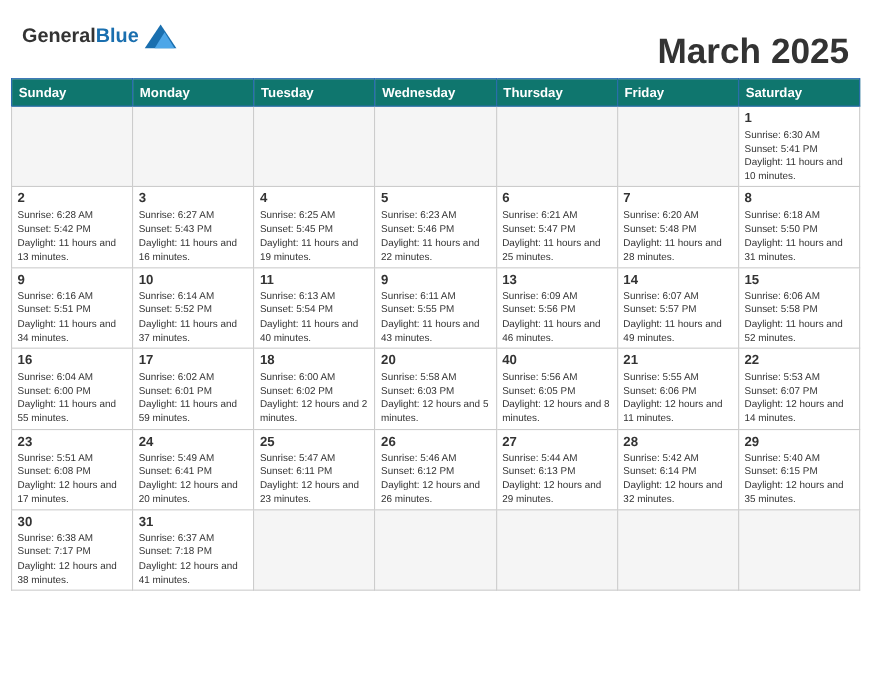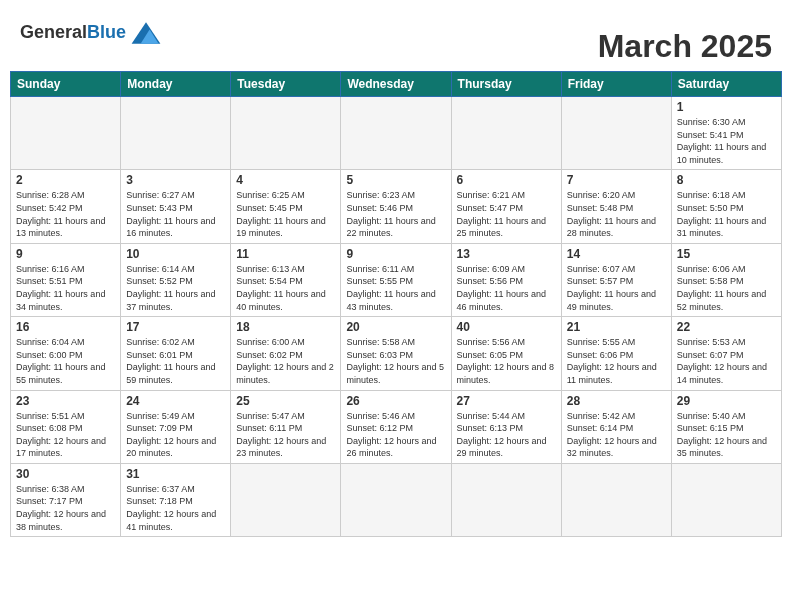--- a/index.html
+++ b/index.html
@@ -260,21 +260,21 @@
       <tr>
         <td>
           <span class="day-number">23</span>
           <div class="day-info">Sunrise: 5:51 AM
 Sunset: 6:08 PM
 Daylight: 12 hours and 17 minutes.</div>
         </td>
         <td>
           <span class="day-number">24</span>
           <div class="day-info">Sunrise: 5:49 AM
-Sunset: 7:09 PM
+Sunset: 6:41 PM
 Daylight: 12 hours and 20 minutes.</div>
         </td>
         <td>
           <span class="day-number">25</span>
           <div class="day-info">Sunrise: 5:47 AM
 Sunset: 6:11 PM
 Daylight: 12 hours and 23 minutes.</div>
         </td>
         <td>
           <span class="day-number">26</span>

